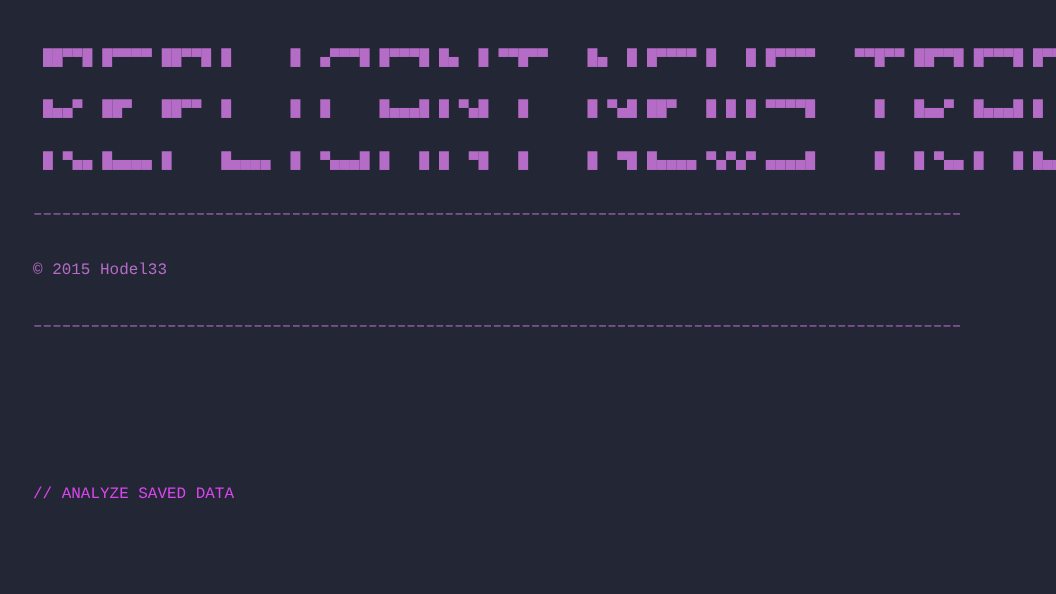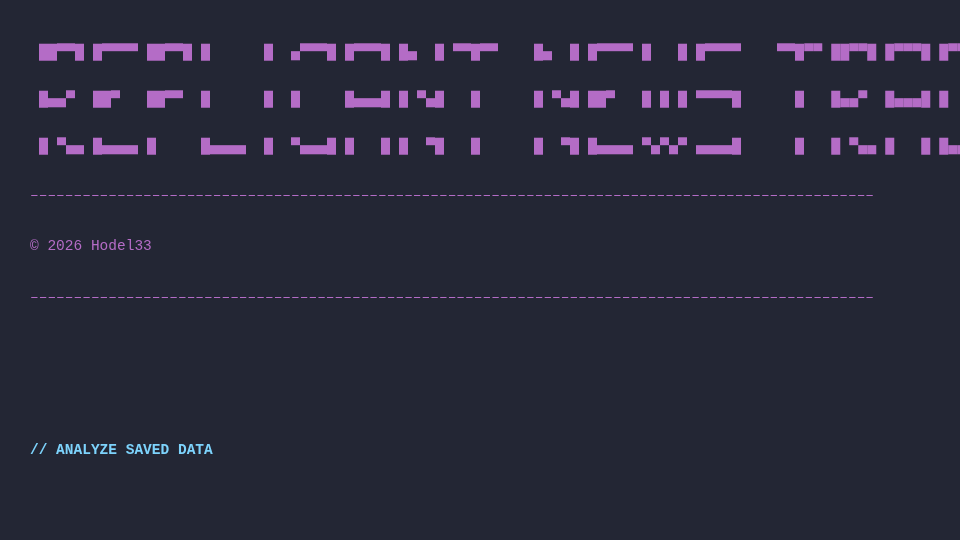--- a/index.html
+++ b/index.html
@@ -24,34 +24,34 @@
   }
   .banner-rule{
     color:#b46cc6;
     letter-spacing:0px;
   }
   .copyright{
     color:#b46cc6;
     letter-spacing:0px;
   }
   .section-header{
-    color:#7dd3fc;
-    font-weight:bold;
+    color:#d946ef;
+    font-weight:normal;
   }
   .spacer-xl{height:34px;}
 </style>
 </head>
 <body>
 
 <div class="term">
   <div class="banner-line"> ██▀▀█ █▀▀▀▀ ██▀▀█ █      █  ▄▀▀▀█ █▀▀▀█ █▄  █ ▀▀█▀▀    █▄  █ █▀▀▀▀ █   █ █▀▀▀▀    ▀▀█▀▀ ██▀▀█ █▀▀▀█ █▀▀▀█ █  ▄▀ █▀▀▀▀ ██▀▀█</div>
   <div class="banner-line"> █▄▄▀  ██▀   ██▀▀  █      █  █     █▄▄▄█ █ ▀▄█   █      █ ▀▄█ ██▀   █ █ █ ▀▀▀▀█      █   █▄▄▀  █▄▄▄█ █     ██▀▄  ██▀   █▄▄▀ </div>
   <div class="banner-line"> █ ▀▄▄ █▄▄▄▄ █     █▄▄▄▄  █  ▀▄▄▄█ █   █ █  ▀█   █      █  ▀█ █▄▄▄▄ ▀▄▀▄▀ ▄▄▄▄█      █   █ ▀▄▄ █   █ █▄▄▄█ █  ▀▄ █▄▄▄▄ █ ▀▄▄</div>
   <div class="banner-rule">–––––––––––––––––––––––––––––––––––––––––––––––––––––––––––––––––––––––––––––––––––––––––––––––––</div>
-  <div class="copyright">© 2026 Hodel33</div>
+  <div class="copyright">© 2015 Hodel33</div>
   <div class="banner-rule">–––––––––––––––––––––––––––––––––––––––––––––––––––––––––––––––––––––––––––––––––––––––––––––––––</div>
 
   <div class="spacer-xl"></div>
 
   <div class="section-header">// ANALYZE SAVED DATA</div>
 
   <div class="spacer-xl"></div>
 
   
   

